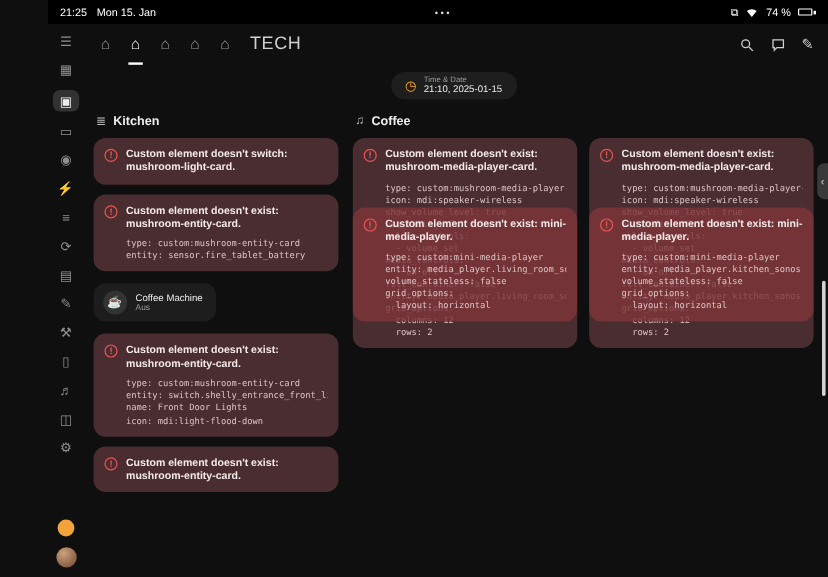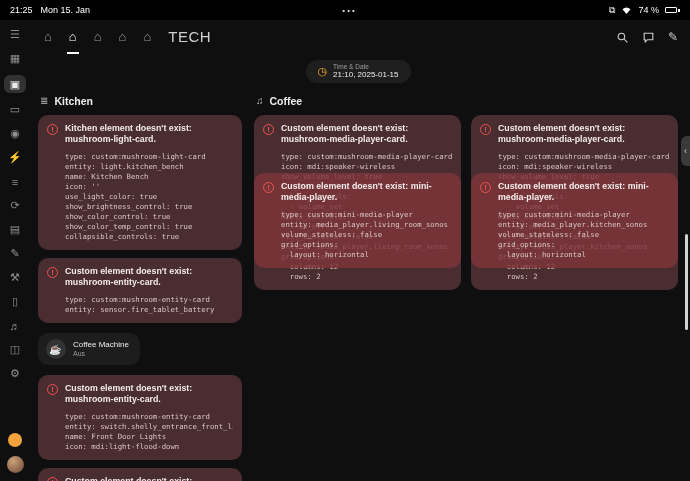--- a/index.html
+++ b/index.html
@@ -1,18 +1,18 @@
 <!DOCTYPE html>
 <html><head>
 <meta charset="utf-8">
 <style>
   * { box-sizing: border-box; }
   html,body { margin:0; padding:0; background:#000; }
   body { font-family:"Liberation Sans", sans-serif; }
-  .page { position:relative; width:690px; height:481px; background:#0f0f0f; overflow:hidden; }
+  .page { position:relative; width:690px; height:481px; background:#0f0f0f; overflow:hidden;padding-left:40px; }
 
   
   .statusbar { height:20px; background:#000; color:#fff; display:flex; align-items:center; padding:0 10px; font-size:9px; }
   .sb-left { display:flex; gap:8px; align-items:center; }
   .sb-center { flex:1; text-align:center; letter-spacing:2px; color:#ddd; font-size:8px; }
   .sb-right { display:flex; gap:6px; align-items:center; }
   .sb-icon { color:#fff; font-size:9px; display:flex; align-items:center; }
   .battery { display:flex; align-items:center; gap:1px; }
   .bat-body { width:12px; height:6px; border:1px solid #fff; border-radius:1px; padding:1px; }
   .bat-fill { height:100%; width:90%; background:#fff; }
@@ -199,31 +199,22 @@
 
           <div class="col-controls">
             <div class="section-head">
               <span class="section-icon">≣</span>
               <span>Kitchen</span>
             </div>
 
             <div class="card-error">
               <div class="err-head">
                 <span class="err-icon">!</span>
-                <span class="err-title">Kitchen element doesn't exist: mushroom-light-card.</span>
-              </div>
-              <pre class="config">type: custom:mushroom-light-card
-entity: light.kitchen_bench
-name: Kitchen Bench
-icon: ''
-use_light_color: true
-show_brightness_control: true
-show_color_control: true
-show_color_temp_control: true
-collapsible_controls: true</pre>
+                <span class="err-title">Custom element doesn't switch: mushroom-light-card.</span>
+              </div>
             </div>
 
             <div class="card-error">
               <div class="err-head">
                 <span class="err-icon">!</span>
                 <span class="err-title">Custom element doesn't exist: mushroom-entity-card.</span>
               </div>
               <pre class="config">type: custom:mushroom-entity-card
 entity: sensor.fire_tablet_battery</pre>
             </div>

